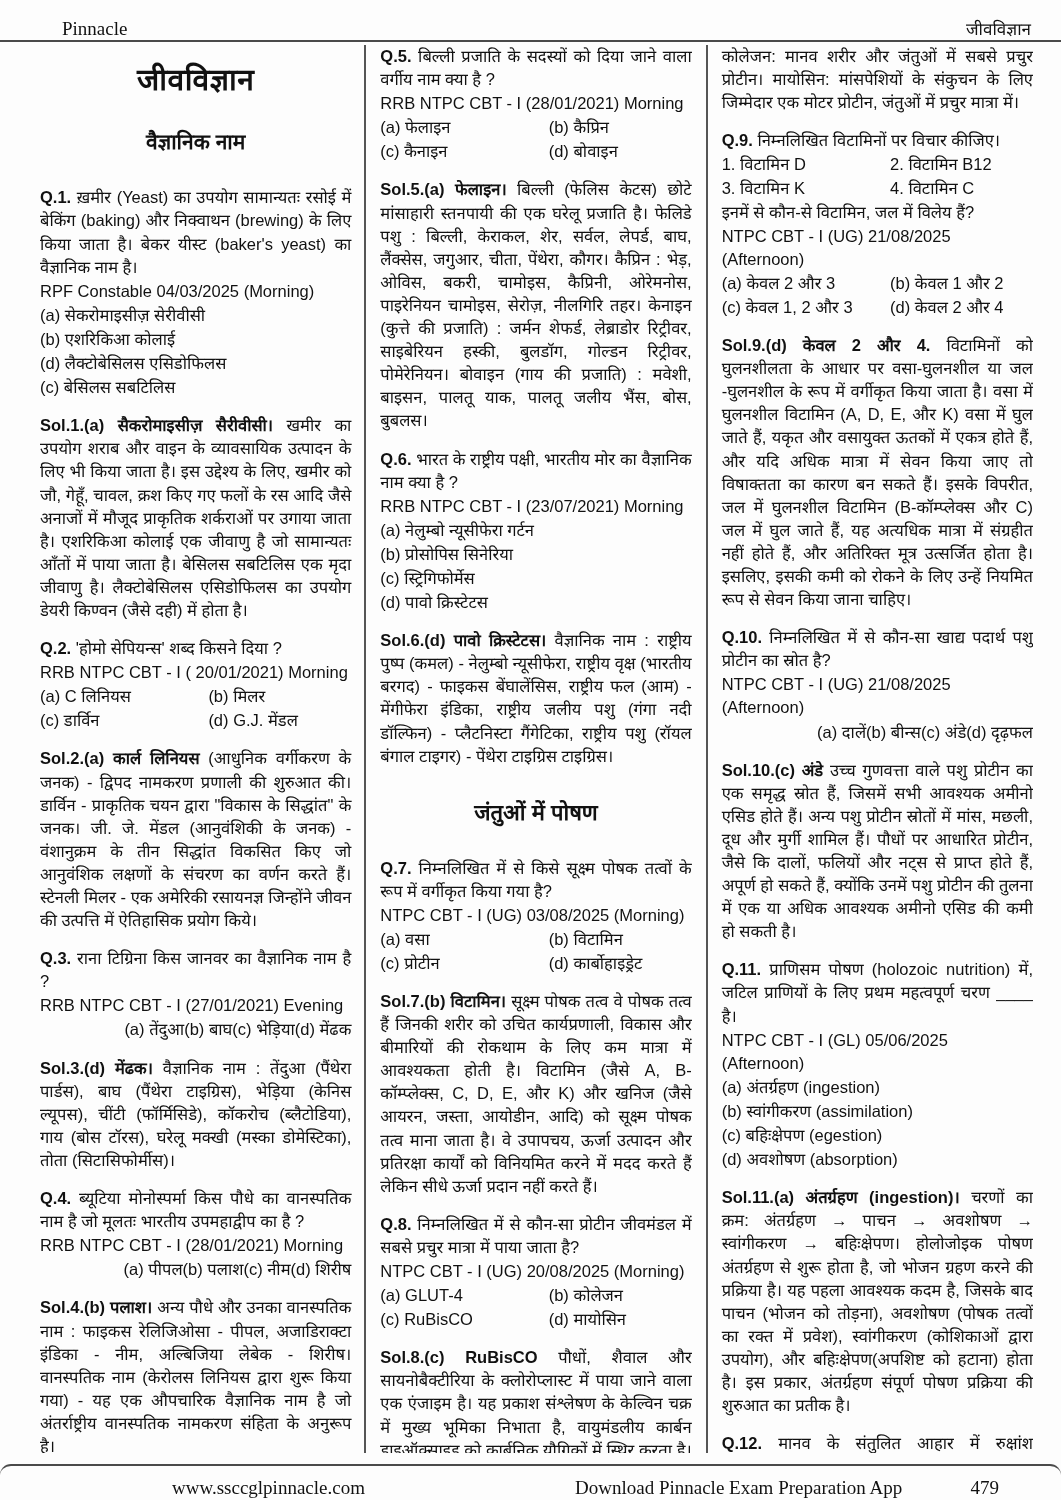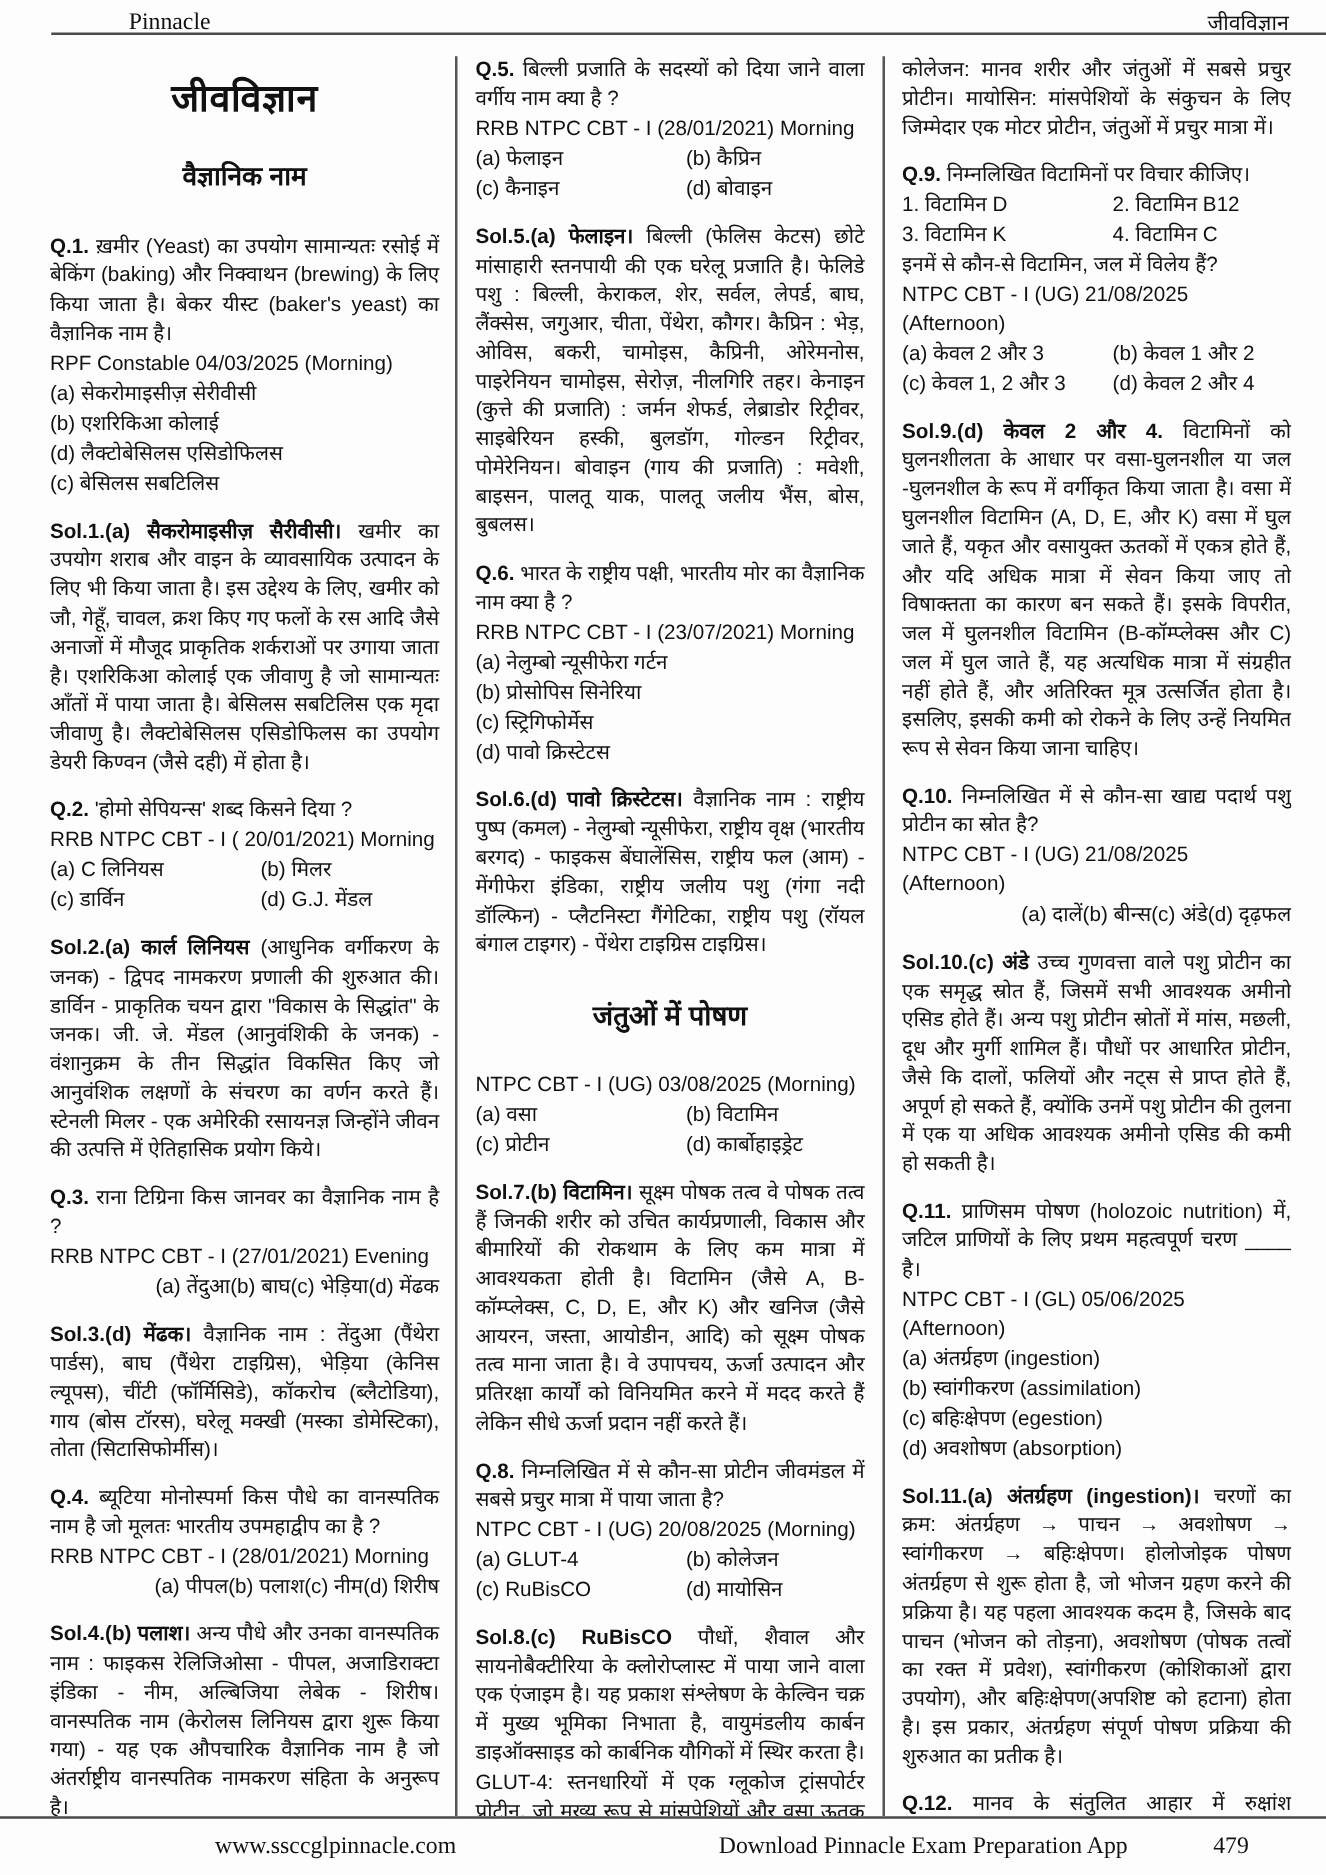--- a/index.html
+++ b/index.html
@@ -4,25 +4,24 @@
 <style>
   * { margin:0; padding:0; box-sizing:border-box; }
   html,body { background:#e8e8e8; }
   .page {
     width:1061px; height:1500px; position:relative; margin:0 auto;
     background:#fdfdfd; color:#111; overflow:hidden;
     font-family:"Liberation Sans","DejaVu Sans",sans-serif;
   }
   
   .page-header {
-    position:absolute; top:0; left:0; right:0; height:28px;
+    position:absolute; top:0; left:0; right:0; height:42px;
     padding:9px 30px 0 62px;
-    display:flex; justify-content:space-between; align-items:center;
+    display:flex; justify-content:space-between; align-items:flex-end;
     border-bottom:2px solid #4a4a4a;
-    margin-left:41px;
   }
   .brand { font-family:"Liberation Serif","DejaVu Serif",serif; font-size:19px; }
   .hdr-subject { font-size:17px; }
   
   .columns {
     position:absolute; top:41px; bottom:47px; left:0; right:0;
     padding:4px 28px 0 40px;
     display:flex; overflow:hidden;
   }
   .col { flex:1; overflow:hidden; font-size:16.5px; line-height:1.40; }
@@ -35,23 +34,23 @@
   .block { margin-bottom:15px; }
   .qtext, .soltext { text-align:justify; }
   .exam { margin-top:1px; }
   .opts > div { margin-top:1px; }
   .opts-2col { display:grid; grid-template-columns:1.15fr 1fr; column-gap:4px; }
   .opts-row { display:flex; justify-content:flex-end; flex-wrap:wrap; }
   .items-2col { display:grid; grid-template-columns:1.15fr 1fr; column-gap:4px; }
   b { font-weight:bold; }
   
   .page-footer {
-    position:absolute; bottom:0; left:0; right:0; height:47px;
+    position:absolute; bottom:0; left:0; right:0; height:36px;
     border-top:2px solid #4a4a4a;
-    font-family:"Liberation Serif","DejaVu Serif",serif; font-size:19px;
+    font-family:"Liberation Serif","DejaVu Serif",serif; font-size:19px;border-radius:11px;
   }
   .ftr-site { position:absolute; left:172px; top:11px; }
   .ftr-app  { position:absolute; left:575px; top:11px; }
   .ftr-page { position:absolute; right:62px; top:11px; }
 </style>
 </head>
 <body>
 
 <div class="page">
 
@@ -154,20 +153,21 @@
         </div>
       </div>
 
       <div class="block">
         <div class="soltext"><b>Sol.6.(d)</b> <b>पावो क्रिस्टेटस।</b> <span>वैज्ञानिक नाम : राष्ट्रीय पुष्प (कमल) - नेलुम्बो न्यूसीफेरा, राष्ट्रीय वृक्ष (भारतीय बरगद) - फाइकस बेंघालेंसिस, राष्ट्रीय फल (आम) - मेंगीफेरा इंडिका, राष्ट्रीय जलीय पशु (गंगा नदी डॉल्फिन) - प्लैटनिस्टा गैंगेटिका, राष्ट्रीय पशु (रॉयल बंगाल टाइगर) - पेंथेरा टाइग्रिस टाइग्रिस।</span></div>
       </div>
 
       <div class="section-title-mid">जंतुओं में पोषण</div>
 
       <div class="block">
+        <div class="qtext"><b>Q.7.</b> <span>निम्नलिखित में से किसे सूक्ष्म पोषक तत्वों के रूप में वर्गीकृत किया गया है?</span></div>
         <div class="exam">NTPC CBT - I (UG) 03/08/2025 (Morning)</div>
         <div class="opts opts-2col">
           <div>(a) वसा</div>
           <div>(b) विटामिन</div>
           <div>(c) प्रोटीन</div>
           <div>(d) कार्बोहाइड्रेट</div>
         </div>
       </div>
 
       <div class="block">

